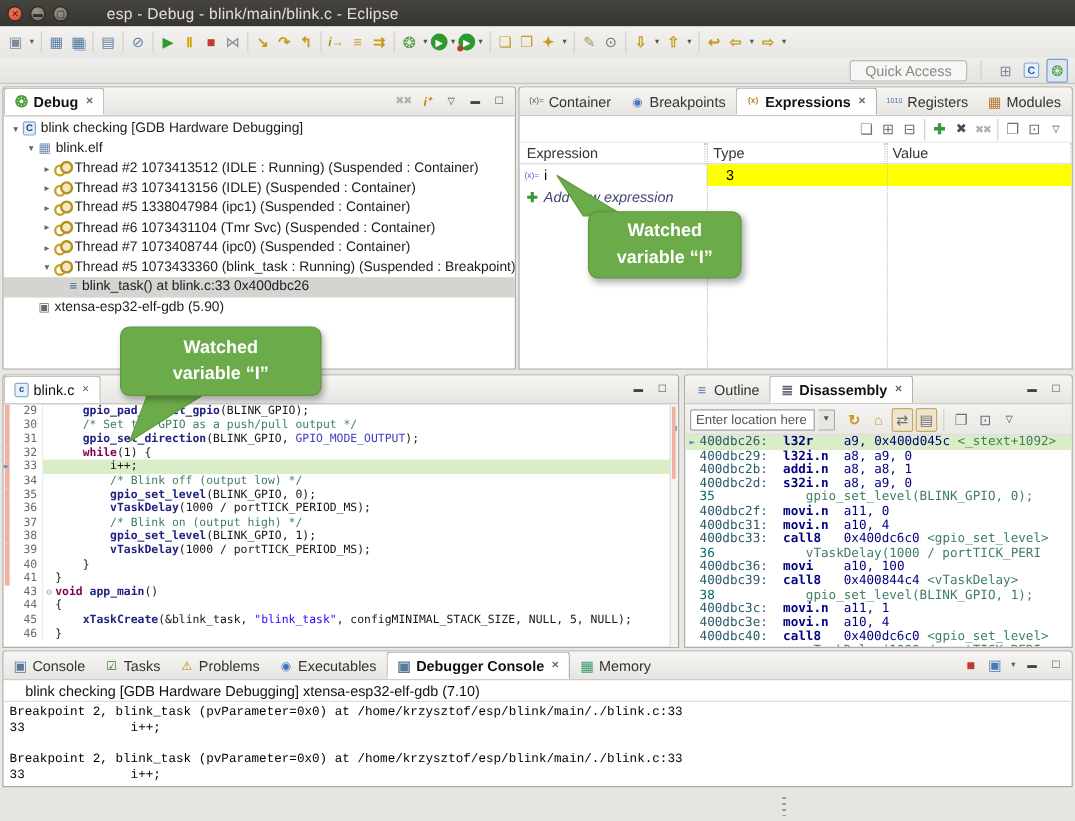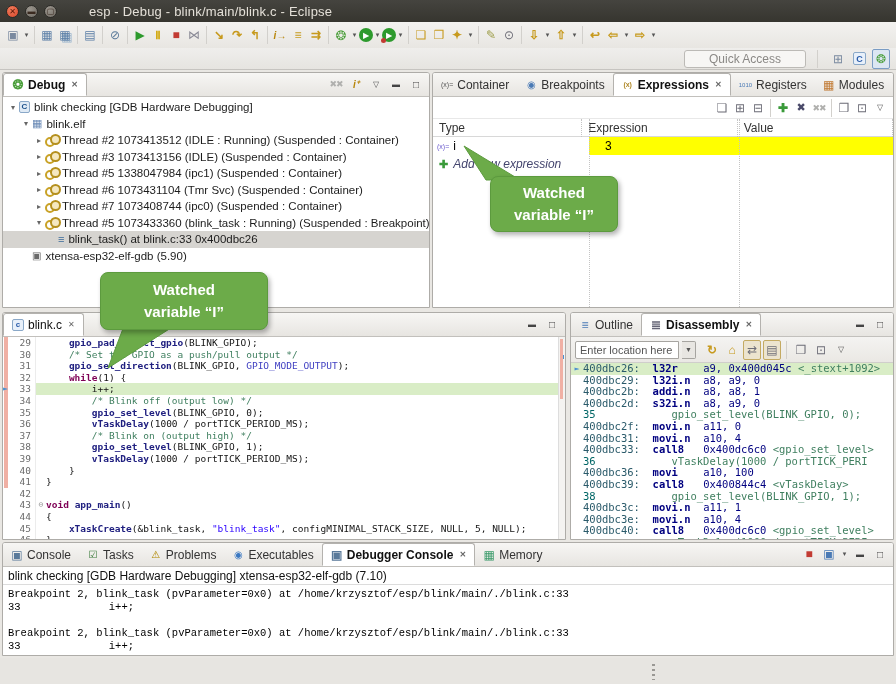--- a/index.html
+++ b/index.html
@@ -51,21 +51,21 @@
   [data-name="mark-occurrences-icon"] { color:#9a9a42; }
   [data-name="remove-all-terminated-icon"],[data-name="remove-all-expressions-icon"]
     { color:#b0b0ae; font-size:9px; letter-spacing:-1px; }
   [data-name="remove-expression-icon"] { color:#4a4a6a; font-size:11px; }
   [data-name="add-expression-icon"] { color:#3a9a3a; font-weight:bold; }
   [data-name="view-menu-icon"] { font-size:8px; color:#555; }
   [data-name="minimize-icon"] { font-size:8px; color:#444; }
   [data-name="maximize-icon"] { font-size:10px; color:#444; }
   [data-name="display-console-icon"] { color:#4a7ab5; }
   .qa-btn { border:1px solid #bcbab6; border-radius:3px; background:#f7f6f4; color:#8a8885;
-    font-size:12px; padding:1px 24px; height:18px; display:flex; align-items:center; }
+    font-size:12px; padding:1px 12px; height:18px; display:flex; align-items:center; }
   .persp { display:flex; align-items:center; gap:6px; }
   .persp .tbi.active { background:#dce6f2; border:1px solid #7a9cc4; }
   [data-name="cpp-perspective-icon"] { font-size:9px; font-weight:bold; color:#2a5caa;
     background:#e8f0fa; border:1px solid #8aa8c8; min-width:13px; height:13px; }
   [data-name="debug-perspective-icon"] { color:#4a9e3a; }
   [data-name="open-perspective-icon"] { color:#7a8aa0; }
 
   
   .view { position:absolute; background:#fff; border:1px solid #aeaca8; border-radius:3px 3px 0 0; overflow:hidden; }
   .tabbar { height:24px; background:linear-gradient(#f7f6f4,#e7e5e1); border-bottom:1px solid #c2c0bc;
@@ -157,21 +157,21 @@
     border-radius:0 2px 2px 0; }
   #dis-lines { height:176px; overflow:hidden; font-family:"DejaVu Sans Mono", monospace;
     font-size:10.5px; }
   .dline { display:flex; height:11.6px; line-height:11.6px; white-space:pre; }
   .dmark { width:12px; flex:none; font-size:8px; color:#4a90d0; text-align:center; }
   .dline.cur { background:#d9edc6; }
 
   
   #console-view { left:2px; top:542px; width:892px; height:114px; }
   .statusline { height:18px; display:flex; align-items:center; font-size:12px; color:#111;
-    padding-left:5px; border-bottom:1px solid #dcdcdc; background:#fff; }
+    padding-left:18px; border-bottom:1px solid #dcdcdc; background:#fff; }
   #console-lines { font-family:"DejaVu Sans Mono", monospace; font-size:10.5px; color:#000;
     padding:3px 0 0 5px; }
   .cline { height:13px; line-height:13px; white-space:pre;font-family:Liberation Mono, monospace; }
 
   
   .statusbar { position:absolute; left:0; top:658px; width:896px; height:26px; background:#e7e5e1; }
   .grip { position:absolute; left:652px; top:6px; width:3px; height:16px;
     background:repeating-linear-gradient(#9a9894 0 2px, transparent 2px 5px); }
 
   
@@ -363,22 +363,22 @@
         <div class="tb-sep" data-name="toolbar-separator"></div>
         <span class="tbi" data-name="add-expression-icon">✚</span>
         <span class="tbi" data-name="remove-expression-icon">✖</span>
         <span class="tbi" data-name="remove-all-expressions-icon">✖✖</span>
         <div class="tb-sep" data-name="toolbar-separator"></div>
         <span class="tbi" data-name="new-view-icon">❐</span>
         <span class="tbi" data-name="pin-view-icon">⊡</span>
         <span class="tbi" data-name="view-menu-icon">▽</span>
       </div>
     <div id="expr-header" data-name="expressions-table-header">
+        <div class="ecol" data-name="column-header-expression" style="width: 156px;">Expression</div>
         <div class="ecol" data-name="column-header-type" style="width: 150px;">Type</div>
-        <div class="ecol" data-name="column-header-expression" style="width: 156px;">Expression</div>
         <div class="ecol" data-name="column-header-value" style="width: 156px;">Value</div>
       </div>
     <div id="expr-rows" data-name="expressions-table-body">
         <div class="erow" data-name="expression-row">
           <div class="ecell" data-name="expression-cell" style="width: 156px; padding-left: 0px;">
             <span class="expr-ic" data-name="expression-icon">(x)=</span>
             <span data-name="expression-name">i</span>
           </div>
           <div class="ecell" data-name="value-cell" style="flex: 1 1 0%; background: rgb(255, 255, 0); padding-left: 16px;">3</div>
         </div>
@@ -412,21 +412,20 @@
         <div class="eline" data-name="code-line"><span class="eann diff" data-name="annotation-ruler-cell"></span><span class="enum" data-name="line-number">32</span><span class="efold" data-name="fold-marker-icon"></span><span class="ecode" data-name="code-text"><span class="sg-pl" data-name="code-token">    </span><span class="sg-kw" data-name="code-token">while</span><span class="sg-pl" data-name="code-token">(1) {</span></span></div>
         <div class="eline cur" data-name="code-line"><span class="eann diff" data-name="annotation-ruler-cell"><span class="emark" data-name="current-instruction-pointer-icon">►</span></span><span class="enum" data-name="line-number">33</span><span class="efold" data-name="fold-marker-icon"></span><span class="ecode" data-name="code-text"><span class="sg-pl" data-name="code-token">        i++;</span></span></div>
         <div class="eline" data-name="code-line"><span class="eann diff" data-name="annotation-ruler-cell"></span><span class="enum" data-name="line-number">34</span><span class="efold" data-name="fold-marker-icon"></span><span class="ecode" data-name="code-text"><span class="sg-pl" data-name="code-token">        </span><span class="sg-cm" data-name="code-token">/* Blink off (output low) */</span></span></div>
         <div class="eline" data-name="code-line"><span class="eann diff" data-name="annotation-ruler-cell"></span><span class="enum" data-name="line-number">35</span><span class="efold" data-name="fold-marker-icon"></span><span class="ecode" data-name="code-text"><span class="sg-pl" data-name="code-token">        </span><span class="sg-fn" data-name="code-token">gpio_set_level</span><span class="sg-pl" data-name="code-token">(BLINK_GPIO, 0);</span></span></div>
         <div class="eline" data-name="code-line"><span class="eann diff" data-name="annotation-ruler-cell"></span><span class="enum" data-name="line-number">36</span><span class="efold" data-name="fold-marker-icon"></span><span class="ecode" data-name="code-text"><span class="sg-pl" data-name="code-token">        </span><span class="sg-fn" data-name="code-token">vTaskDelay</span><span class="sg-pl" data-name="code-token">(1000 / portTICK_PERIOD_MS);</span></span></div>
         <div class="eline" data-name="code-line"><span class="eann diff" data-name="annotation-ruler-cell"></span><span class="enum" data-name="line-number">37</span><span class="efold" data-name="fold-marker-icon"></span><span class="ecode" data-name="code-text"><span class="sg-pl" data-name="code-token">        </span><span class="sg-cm" data-name="code-token">/* Blink on (output high) */</span></span></div>
         <div class="eline" data-name="code-line"><span class="eann diff" data-name="annotation-ruler-cell"></span><span class="enum" data-name="line-number">38</span><span class="efold" data-name="fold-marker-icon"></span><span class="ecode" data-name="code-text"><span class="sg-pl" data-name="code-token">        </span><span class="sg-fn" data-name="code-token">gpio_set_level</span><span class="sg-pl" data-name="code-token">(BLINK_GPIO, 1);</span></span></div>
         <div class="eline" data-name="code-line"><span class="eann diff" data-name="annotation-ruler-cell"></span><span class="enum" data-name="line-number">39</span><span class="efold" data-name="fold-marker-icon"></span><span class="ecode" data-name="code-text"><span class="sg-pl" data-name="code-token">        </span><span class="sg-fn" data-name="code-token">vTaskDelay</span><span class="sg-pl" data-name="code-token">(1000 / portTICK_PERIOD_MS);</span></span></div>
         <div class="eline" data-name="code-line"><span class="eann diff" data-name="annotation-ruler-cell"></span><span class="enum" data-name="line-number">40</span><span class="efold" data-name="fold-marker-icon"></span><span class="ecode" data-name="code-text"><span class="sg-pl" data-name="code-token">    }</span></span></div>
         <div class="eline" data-name="code-line"><span class="eann diff" data-name="annotation-ruler-cell"></span><span class="enum" data-name="line-number">41</span><span class="efold" data-name="fold-marker-icon"></span><span class="ecode" data-name="code-text"><span class="sg-pl" data-name="code-token">}</span></span></div>
-        <div class="eline" data-name="code-line"><span class="eann" data-name="annotation-ruler-cell"></span><span class="enum" data-name="line-number">42</span><span class="efold" data-name="fold-marker-icon"></span><span class="ecode" data-name="code-text"></span></div>
         <div class="eline" data-name="code-line"><span class="eann" data-name="annotation-ruler-cell"></span><span class="enum" data-name="line-number">43</span><span class="efold" data-name="fold-marker-icon">⊖</span><span class="ecode" data-name="code-text"><span class="sg-kw" data-name="code-token">void</span><span class="sg-pl" data-name="code-token"> </span><span class="sg-fn" data-name="code-token">app_main</span><span class="sg-pl" data-name="code-token">()</span></span></div>
         <div class="eline" data-name="code-line"><span class="eann" data-name="annotation-ruler-cell"></span><span class="enum" data-name="line-number">44</span><span class="efold" data-name="fold-marker-icon"></span><span class="ecode" data-name="code-text"><span class="sg-pl" data-name="code-token">{</span></span></div>
         <div class="eline" data-name="code-line"><span class="eann" data-name="annotation-ruler-cell"></span><span class="enum" data-name="line-number">45</span><span class="efold" data-name="fold-marker-icon"></span><span class="ecode" data-name="code-text"><span class="sg-pl" data-name="code-token">    </span><span class="sg-fn" data-name="code-token">xTaskCreate</span><span class="sg-pl" data-name="code-token">(&amp;blink_task, </span><span class="sg-st" data-name="code-token">"blink_task"</span><span class="sg-pl" data-name="code-token">, configMINIMAL_STACK_SIZE, NULL, 5, NULL);</span></span></div>
         <div class="eline" data-name="code-line"><span class="eann" data-name="annotation-ruler-cell"></span><span class="enum" data-name="line-number">46</span><span class="efold" data-name="fold-marker-icon"></span><span class="ecode" data-name="code-text"><span class="sg-pl" data-name="code-token">}</span></span></div>
       </div>
     <div class="overview" data-name="overview-ruler">
       <div class="ovmark" style="top:18px;background:#4a90d0" data-name="overview-mark-current"></div>
       <div class="ovmark" style="top:2px;height:60px;background:#f0b0a4;width:3px" data-name="overview-mark-diff"></div>
     </div>
   </div>

